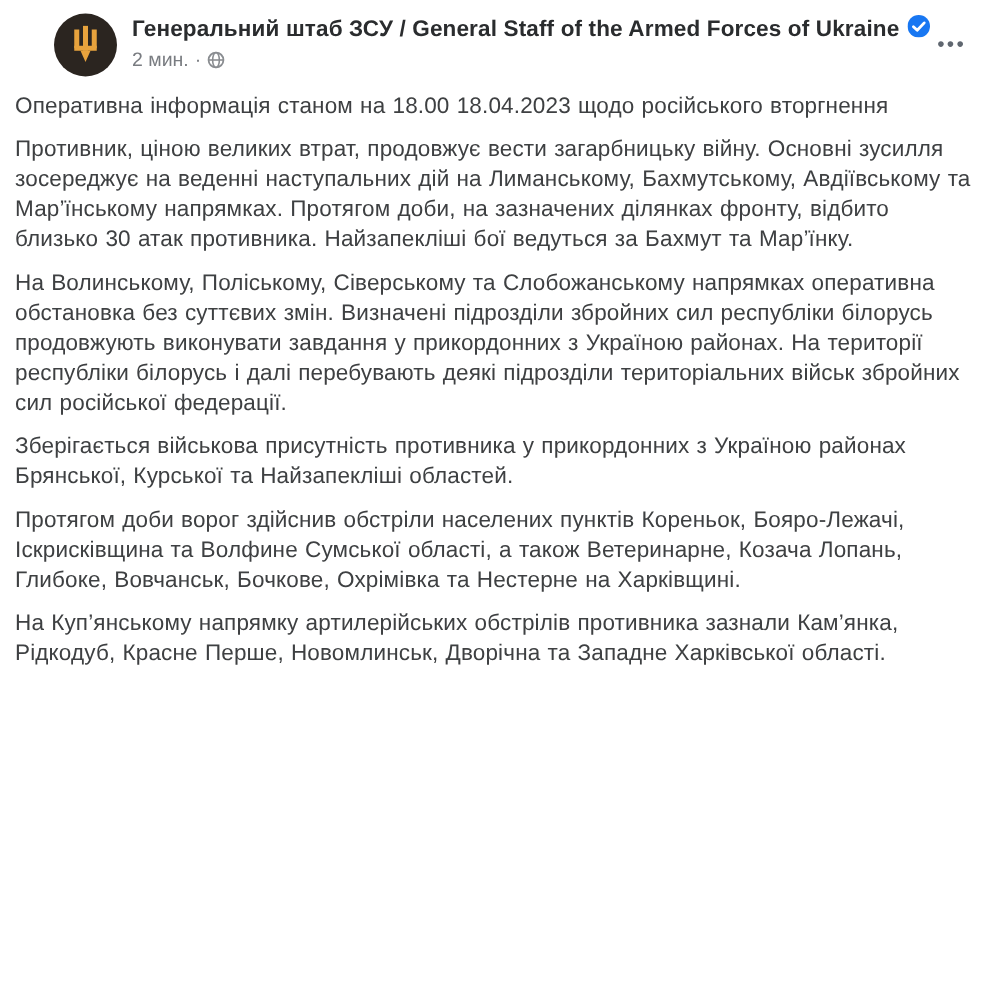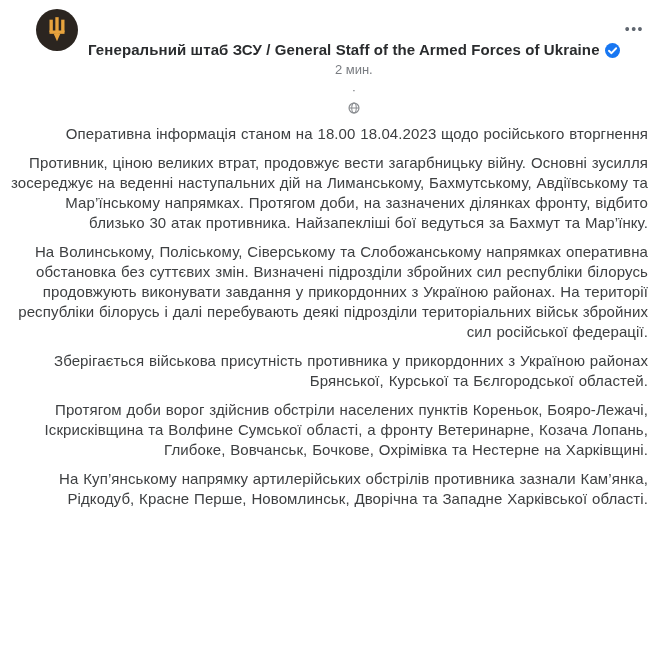--- a/index.html
+++ b/index.html
@@ -33,24 +33,22 @@
     justify-content: center;
     cursor: pointer;
   }
   .header-text {
     margin-left: 10px;
     padding-top: 1px;
     min-width: 0;
   }
   .title-row {
     display: flex;
-    align-items: center;
     gap: 5px;
     line-height: 20px;
-    margin-top: 30px;
   }
   .page-name {
     font-size: 15px;
     font-weight: 700;
     color: #2a2c2e;
     letter-spacing: 0.1px;
     cursor: pointer;
   }
   .verified {
     display: inline-flex;
@@ -59,21 +57,20 @@
     flex: 0 0 15px;
   }
   .meta-row {
     display: flex;
     align-items: center;
     gap: 4px;
     margin-top: 2px;
     font-size: 13px;
     color: #797c81;
     line-height: 16px;
-    flex-direction: column;
   }
   .meta-sep { color: #797c81; }
   .globe { display: inline-flex; width: 12px; height: 12px; }
   .more-btn {
     position: absolute;
     right: 16px;
     top: 18px;
     color: #606770;
     font-size: 14px;
     letter-spacing: 1.5px;
@@ -86,21 +83,20 @@
   .body-text {
     padding: 4px 14px 6px 10px;
   }
   .body-text p {
     margin: 0 0 9px 0;
     font-size: 15px;
     line-height: 20px;
     color: #3e4042;
     letter-spacing: 0.1px;
     word-spacing: 0.5px;
-    text-align: right;
   }
 </style>
 </head>
 <body>
 
 <div class="post">
 
   <div class="header">
 
     <div class="avatar">
@@ -140,18 +136,18 @@
       </div>
     </div>
 
     <div class="more-btn">•••</div>
   </div>
 
   <div class="body-text">
     <p>Оперативна інформація станом на 18.00 18.04.2023 щодо російського вторгнення</p>
     <p>Противник, ціною великих втрат, продовжує вести загарбницьку війну. Основні зусилля зосереджує на веденні наступальних дій на Лиманському, Бахмутському, Авдіївському та Мар’їнському напрямках. Протягом доби, на зазначених ділянках фронту, відбито близько 30 атак противника. Найзапекліші бої ведуться за Бахмут та Мар’їнку.</p>
     <p>На Волинському, Поліському, Сіверському та Слобожанському напрямках оперативна обстановка без суттєвих змін. Визначені підрозділи збройних сил республіки білорусь продовжують виконувати завдання у прикордонних з Україною районах. На території республіки білорусь і далі перебувають деякі підрозділи територіальних військ збройних сил російської федерації.</p>
-    <p>Зберігається військова присутність противника у прикордонних з Україною районах Брянської, Курської та Бєлгородської областей.</p>
-    <p>Протягом доби ворог здійснив обстріли населених пунктів Кореньок, Бояро-Лежачі, Іскрисківщина та Волфине Сумської області, а фронту Ветеринарне, Козача Лопань, Глибоке, Вовчанськ, Бочкове, Охрімівка та Нестерне на Харківщині.</p>
+    <p>Зберігається військова присутність противника у прикордонних з Україною районах Брянської, Курської та Найзапекліші областей.</p>
+    <p>Протягом доби ворог здійснив обстріли населених пунктів Кореньок, Бояро-Лежачі, Іскрисківщина та Волфине Сумської області, а також Ветеринарне, Козача Лопань, Глибоке, Вовчанськ, Бочкове, Охрімівка та Нестерне на Харківщині.</p>
     <p>На Куп’янському напрямку артилерійських обстрілів противника зазнали Кам’янка, Рідкодуб, Красне Перше, Новомлинськ, Дворічна та Западне Харківської області.</p>
   </div>
 
 </div>
 
 </body></html>

